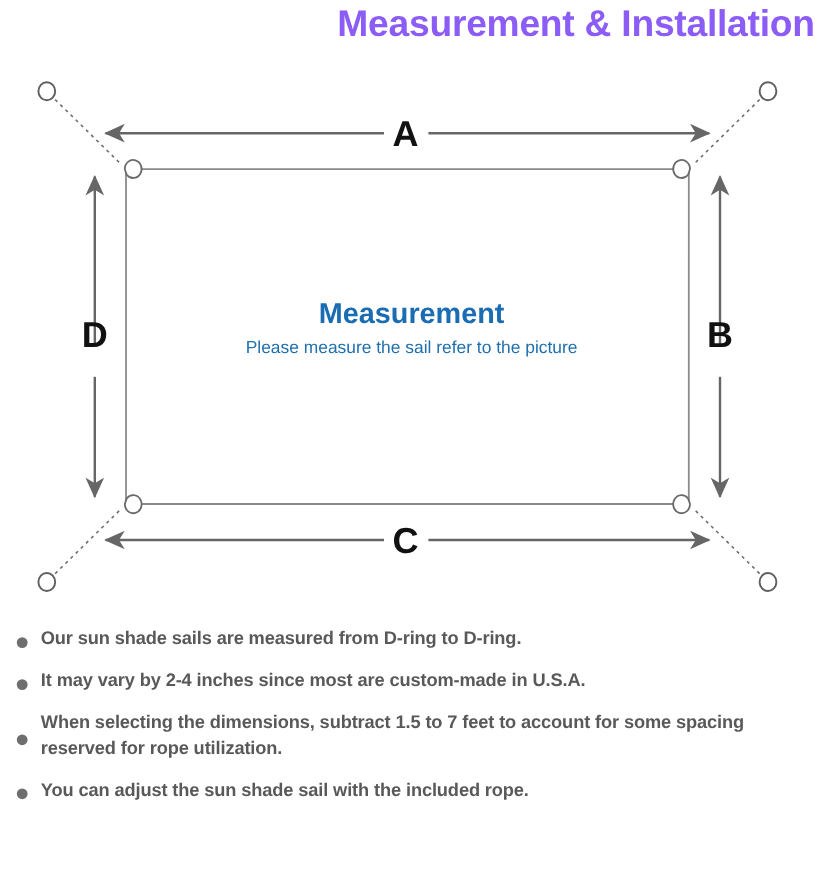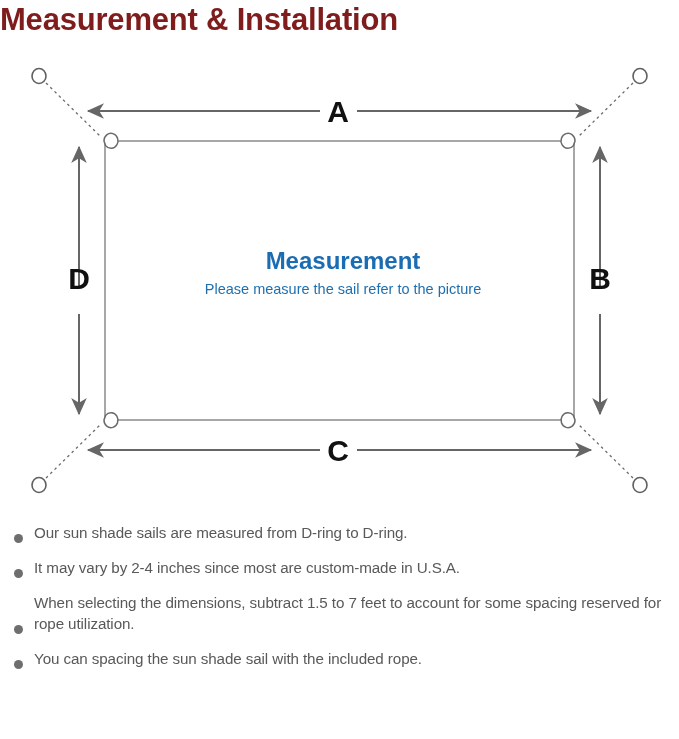--- a/index.html
+++ b/index.html
@@ -23,25 +23,25 @@
   }
 
   
   .title {
     position: absolute;
     left: 0;
     top: 0;
     width: 679px;
     height: 46px;
     line-height: 40px;
-    text-align: left;
+    text-align: right;
     font-family: "Liberation Sans", sans-serif;
     font-size: 31px;
     font-weight: bold;
-    color: #7f1d1d;
+    color: #8b5cf6;
     letter-spacing: -0.2px;
     white-space: nowrap;
   }
 
   
   .diagram-wrap {
     position: absolute;
     left: 0;
     top: 46px;
     width: 679px;
@@ -76,23 +76,24 @@
     position: absolute;
     left: 0;
     top: 522px;
     width: 679px;
     padding: 0;
     margin: 0;
   }
   .note-item {
     position: relative;
     display: flex;
-    align-items: flex-end;
+    align-items: center;
     padding: 0 14px 0 14px;
     margin-bottom: 14px;
+    font-weight: bold;
   }
   .note-bullet {
     flex: 0 0 auto;
     width: 9px;
     height: 9px;
     border-radius: 50%;
     background: #6e6e6e;
     margin-top: 6px;
     margin-right: 11px;
   }
@@ -189,19 +190,19 @@
       <span class="note-text">It may vary by 2-4 inches since most are custom-made in U.S.A.</span>
     </div>
 
     <div class="note-item">
       <span class="note-bullet"></span>
       <span class="note-text">When selecting the dimensions, subtract 1.5 to 7 feet to account for some spacing reserved for rope utilization.</span>
     </div>
 
     <div class="note-item">
       <span class="note-bullet"></span>
-      <span class="note-text">You can spacing the sun shade sail with the included rope.</span>
+      <span class="note-text">You can adjust the sun shade sail with the included rope.</span>
     </div>
 
 
   </div>
 
 </div>
 
 </body></html>

